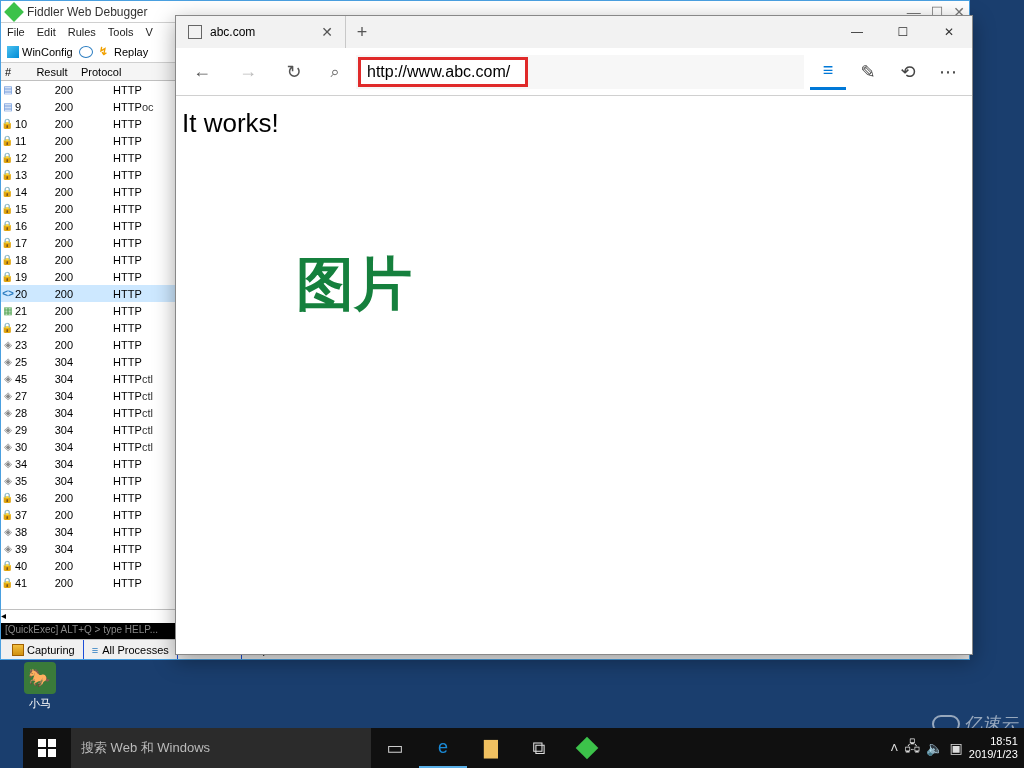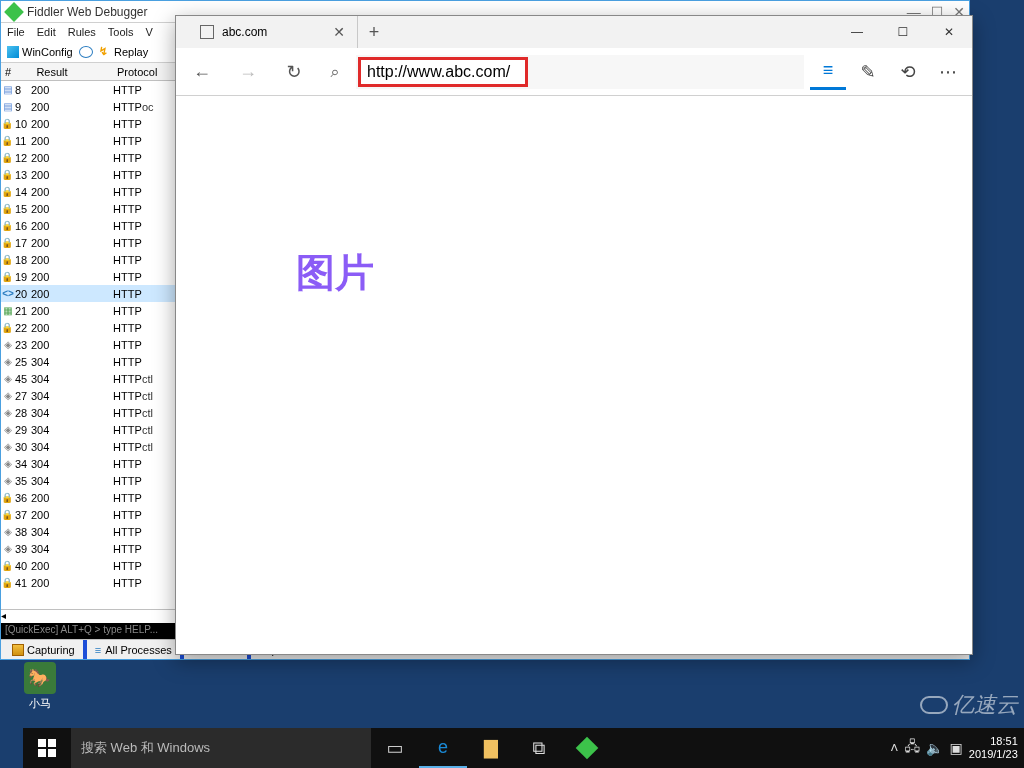--- a/index.html
+++ b/index.html
@@ -13,84 +13,84 @@
 .fiddler-menu { height: 18px; display: flex; align-items: center; padding: 0 6px; gap: 12px; font-size: 11px; color: #222; }
 .fiddler-toolbar { height: 22px; display: flex; align-items: center; padding: 0 6px; gap: 6px; font-size: 11px; border-bottom: 1px solid #d0d0d0; }
 .fiddler-toolbar .replay { color: #000; }
 .fiddler-toolbar .winconfig::before { content:""; display:inline-block; width:12px; height:12px; background:linear-gradient(135deg,#4cc1f0,#008cd6); margin-right:3px; vertical-align:-2px;}
 .fiddler-toolbar .bubble { width:14px; height:12px; border:1px solid #2a7cc0; border-radius:50%; }
 .fiddler-toolbar .bolt { color:#f0a000; font-weight:bold; }
 
 .sessions-header { height: 18px; display: flex; align-items: center; font-size: 11px; background: #f5f5f5; border-bottom: 1px solid #c0c0c0; }
 .sessions-header .col-num { width: 30px; padding-left: 4px; }
 .sessions-header .col-result { width: 50px; text-align: center; padding-right: 8px; }
-.sessions-header .col-proto { width: 55px; margin-left: 36px; }
+.sessions-header .col-proto { width: 55px; }
 .sessions-header .col-rest { flex: 1; }
 
 .sessions-body { position: relative; height: 520px; overflow: hidden; font-size: 11px; background: #fff; }
 .session-row { height: 17px; display: flex; align-items: center; }
 .session-row.selected { background: #cde8ff; }
 .session-row .icon { width: 14px; text-align: center; font-size: 10px; }
 .session-row .num { width: 16px; text-align: left; }
-.session-row .result { width: 50px; text-align: left; padding-right: 8px; }
+.session-row .result { width: 50px; text-align: right; padding-right: 8px; }
 .session-row .proto { width: 55px; padding-left: 32px; }
 .session-row .extra { flex: 1; padding-left: 6px; color: #333; overflow: hidden; white-space: nowrap; }
 .ic-doc { color: #5a8ad6; }
 .ic-lock { color: #c09a3a; }
 .ic-code { color: #2a7cc0; font-weight: bold; }
 .ic-img { color: #4aa04a; }
 .ic-redir { color: #888; }
 
 .sessions-footer-bar { position: absolute; left: 0; bottom: 36px; width: 100%; height: 14px; background: #fff; border-top: 1px solid #c0c0c0; font-size: 10px; }
 .quickexec { position: absolute; left: 0; bottom: 20px; width: 100%; height: 16px; background: #000; color: #888; font-size: 10px; padding: 1px 4px; overflow:hidden; white-space:nowrap; }
 .status-bar { position: absolute; left: 0; bottom: 0; width: 100%; height: 20px; background: #f0f0f0; border-top: 1px solid #c0c0c0; display: flex; align-items: center; font-size: 11px; }
 .status-bar .cap-ic { width:12px; height:12px; margin:0 3px; background:linear-gradient(#f3c040,#d09010); border:1px solid #a06000;}
-.status-bar .cell { padding: 0 8px; border-right: 4px solid #1d4ed8; height: 100%; display: flex; align-items: center; }
+.status-bar .cell { padding: 0 8px; border-right: 1px solid #1d4ed8; height: 100%; display: flex; align-items: center; }
 .status-bar .sel { margin-left: 20px; }
 
 
 .edge-window { position: absolute; left: 175px; top: 15px; width: 798px; height: 640px; background: #fff; box-shadow: 0 6px 20px rgba(0,0,0,0.35); border: 1px solid #888; }
 .edge-tabs { height: 32px; background: #f2f2f2; display: flex; align-items: center; }
-.edge-tab { height: 32px; display: flex; align-items: center; padding: 0 12px; background: #f2f2f2; font-size: 12px; gap: 8px; min-width: 170px; border-right: 1px solid #c8c8c8; margin-left: 12px;}
+.edge-tab { height: 32px; display: flex; align-items: center; padding: 0 12px; background: #f2f2f2; font-size: 12px; gap: 8px; min-width: 170px; border-right: 1px solid #c8c8c8;}
 .edge-tab .fav { width: 14px; height: 14px; border: 1px solid #666; }
 .edge-tab .close { margin-left: auto; color: #555; font-size: 14px; }
 .edge-newtab { width: 32px; text-align: center; color: #555; font-size: 18px; }
 .edge-winbtns { margin-left: auto; display: flex; }
 .edge-winbtns div { width: 46px; height: 32px; display: flex; align-items: center; justify-content: center; color: #333; font-size: 12px; }
 .edge-toolbar { height: 48px; display: flex; align-items: center; padding: 0 6px; gap: 6px; border-bottom: 1px solid #d0d0d0; }
 .edge-btn { width: 40px; height: 40px; display: flex; align-items: center; justify-content: center; color: #555; font-size: 18px; }
 .edge-btn.disabled { color: #bbb; }
 .edge-search-ic { width:30px; text-align:center; color:#555; font-size:16px;}
 .edge-url-wrap { flex: 1; display: flex; align-items: center; height: 34px; background: #f7f7f7; }
 .edge-url-box { border: 3px solid #e02a2a; padding: 3px 6px; margin-left: 2px; font-size: 16px; background: #fff; min-width: 170px; }
 .edge-right-btns { display: flex; align-items: center; gap: 4px; }
 .edge-ic { width:36px; height:36px; display:flex; align-items:center; justify-content:center; color:#444; font-size:18px;}
 .edge-ic.active { color:#0078d7; border-bottom: 3px solid #0078d7; }
 .edge-page { padding: 12px 6px; font-family: "Times New Roman", serif; }
 .edge-page h1 { font-size: 26px; font-weight: normal; }
-.edge-pic-label { position:absolute; left: 120px; top: 230px; font-size: 39px; font-family: "Microsoft YaHei","SimHei",sans-serif; color:#8b5cf6; font-weight:bold;}
+.edge-pic-label { position:absolute; left: 120px; top: 230px; font-size: 58px; font-family: "Microsoft YaHei","SimHei",sans-serif; color:#15803d; font-weight:bold;}
 
 
 .desktop-icon { position: absolute; left: 16px; top: 662px; width: 48px; text-align: center; color: #fff; font-size: 11px; }
 .desktop-icon .ic { width: 32px; height: 32px; margin: 0 auto 2px; background: #3a7a3a; border-radius: 4px; display:flex;align-items:center;justify-content:center;font-size:18px;}
 .taskbar { position: absolute; left: 0; bottom: 0; width: 1024px; height: 40px; background: #101010; display: flex; align-items: center; color: #fff; margin-left: 23px; }
 .start { width: 48px; height: 40px; display: flex; align-items: center; justify-content: center; }
 .start-grid { width:18px; height:18px; display:grid; grid-template-columns:1fr 1fr; grid-template-rows:1fr 1fr; gap:2px;}
 .start-grid div{ background:#fff;}
 .searchbox { width: 300px; height: 40px; background: #2b2b2b; color: #bbb; font-size: 13px; display: flex; align-items: center; padding: 0 10px; }
 .task-icons { display: flex; align-items: center; height: 40px; }
 .task-icons .ti { width: 48px; height: 40px; display: flex; align-items: center; justify-content: center; font-size: 18px; }
 .ti-edge { color:#1a8ad6; border-bottom: 2px solid #5ab0e8;}
 .ti-folder { color:#f0c060;}
 .ti-store { color:#ddd;}
 .ti-fiddler div{ width:16px;height:16px;background:#3cc24a;transform:rotate(45deg);}
 .tray { margin-left: auto; display: flex; align-items: center; gap: 6px; padding: 0 10px; font-size: 11px; }
 .tray .clock { text-align: right; line-height: 13px; font-size: 11px; }
 .tray .ic { font-size: 14px; color:#ddd;}
-.watermark { position:absolute; right:6px; bottom:48px; font-size:22px; color:rgba(255,255,255,0.55); font-style:italic; display:flex; align-items:center; gap:4px;}
+.watermark { position:absolute; right:6px; bottom:32px; font-size:18px; color:rgba(255,255,255,0.55); font-style:italic; display:flex; align-items:center; gap:4px;}
 .watermark .cloud{ width:28px;height:18px;border:2px solid rgba(255,255,255,0.55); border-radius:10px;}
 </style>
 </head>
 <body>
 
 <div class="fiddler-window">
   <div class="fiddler-title">
     <span class="logo"></span>
     <span>Fiddler Web Debugger</span>
     <div class="fiddler-title-btns">
@@ -370,20 +370,21 @@
       <span class="edge-url-box">http://www.abc.com/</span>
     </div>
     <div class="edge-right-btns">
       <div class="edge-ic active">≡</div>
       <div class="edge-ic">✎</div>
       <div class="edge-ic">⟲</div>
       <div class="edge-ic">⋯</div>
     </div>
   </div>
   <div class="edge-page">
+    <h1>It works!</h1>
     <div class="edge-pic-label">图片</div>
   </div>
 </div>
 
 <div class="desktop-icon">
   <div class="ic">🐎</div>
   <div>小马</div>
 </div>
 
 <div class="watermark">

